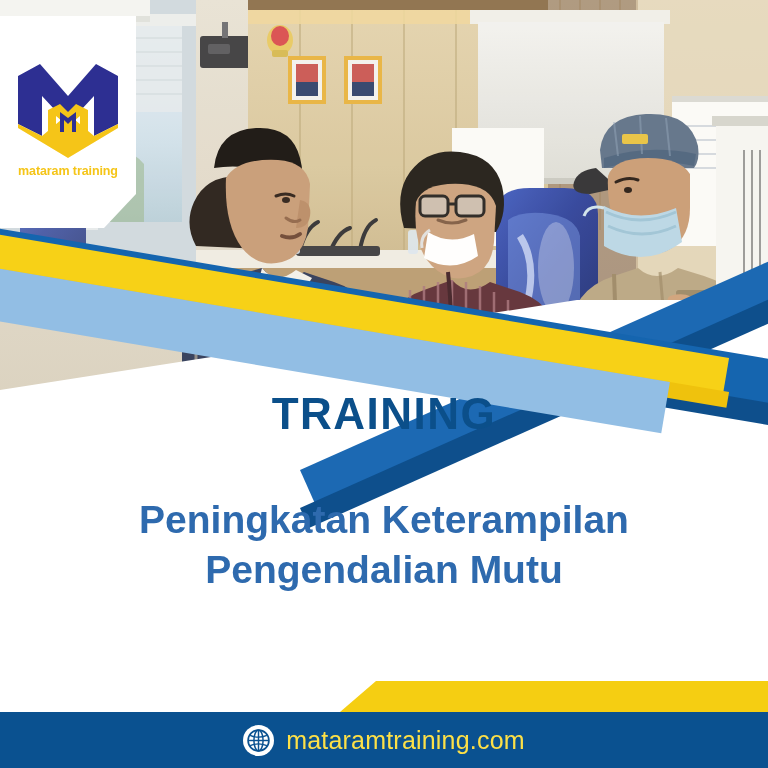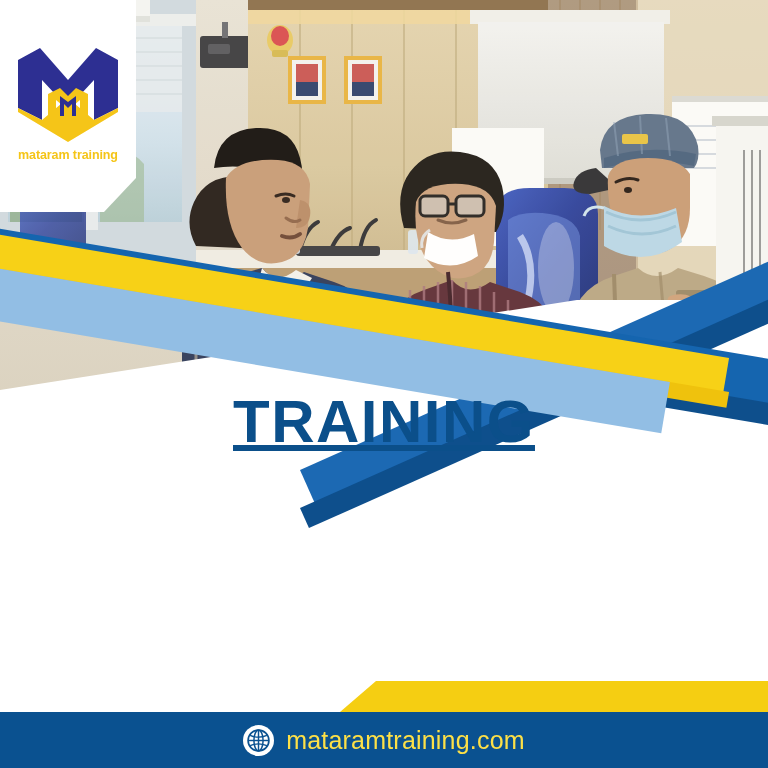--- a/index.html
+++ b/index.html
@@ -83,21 +83,21 @@
     position: absolute;
     left: 0; top: 300px;
     width: 768px; height: 400px;
     background: #ffffff;
     clip-path: polygon(0 90px, 768px -30px, 768px 400px, 0 400px);
   }
 
   
   .logo-panel {
     position: absolute;
-    left: 0; top: 0;
+    left: 0; top: 16px;
     width: 136px; height: 212px;
     background: #ffffff;
     clip-path: polygon(0 0, 136px 0, 136px 178px, 104px 212px, 0 212px);
   }
   .logo-mark {
     position: absolute;
     left: 16px; top: 46px;
     width: 104px; height: 96px;
   }
   .logo-text {
@@ -110,26 +110,25 @@
     color: #F5C518;
     letter-spacing: -0.1px;
   }
 
   
   .title {
     position: absolute;
     left: 0; top: 392px;
     width: 768px;
     text-align: center;
-    font-size: 60px;
+    font-size: 44px;
     font-weight: bold;
     color: #0B4F8A;
     letter-spacing: 1.5px;
     line-height: 1;
-    text-decoration: underline;
   }
   .subtitle {
     position: absolute;
     left: 0; top: 495px;
     width: 768px;
     text-align: center;
     font-size: 39px;
     font-weight: bold;
     color: #2E6AAE;
     line-height: 1.28;
@@ -439,20 +438,24 @@
       <polygon points="2,62 26,74 52,52 78,74 102,62 102,66 52,96 2,66" fill="#F5C518"></polygon>
 
       <polygon points="32,48 44,42 52,50 60,42 72,48 72,72 64,72 64,54 52,64 40,54 40,72 32,72" fill="#F5C518"></polygon>
       <polygon points="44,50 52,56 60,50 60,70 56,70 56,58 52,62 48,58 48,70 44,70" fill="#2D2F92"></polygon>
     </svg>
     <div class="logo-text">mataram training</div>
   </div>
 
   <div class="title">TRAINING</div>
 
+  <div class="subtitle">
+    <div>Peningkatan Keterampilan</div>
+    <div>Pengendalian Mutu</div>
+  </div>
 
   <div class="yellow-accent"></div>
 
   <div class="footer">
     <div class="footer-inner">
       <span class="globe-icon">
         <svg width="25" height="25" viewBox="0 0 24 24">
           <circle cx="12" cy="12" r="10" fill="none" stroke="#0A5190" stroke-width="1.6"></circle>
           <ellipse cx="12" cy="12" rx="4.4" ry="10" fill="none" stroke="#0A5190" stroke-width="1.4"></ellipse>
           <line x1="12" y1="2" x2="12" y2="22" stroke="#0A5190" stroke-width="1.4"></line>

